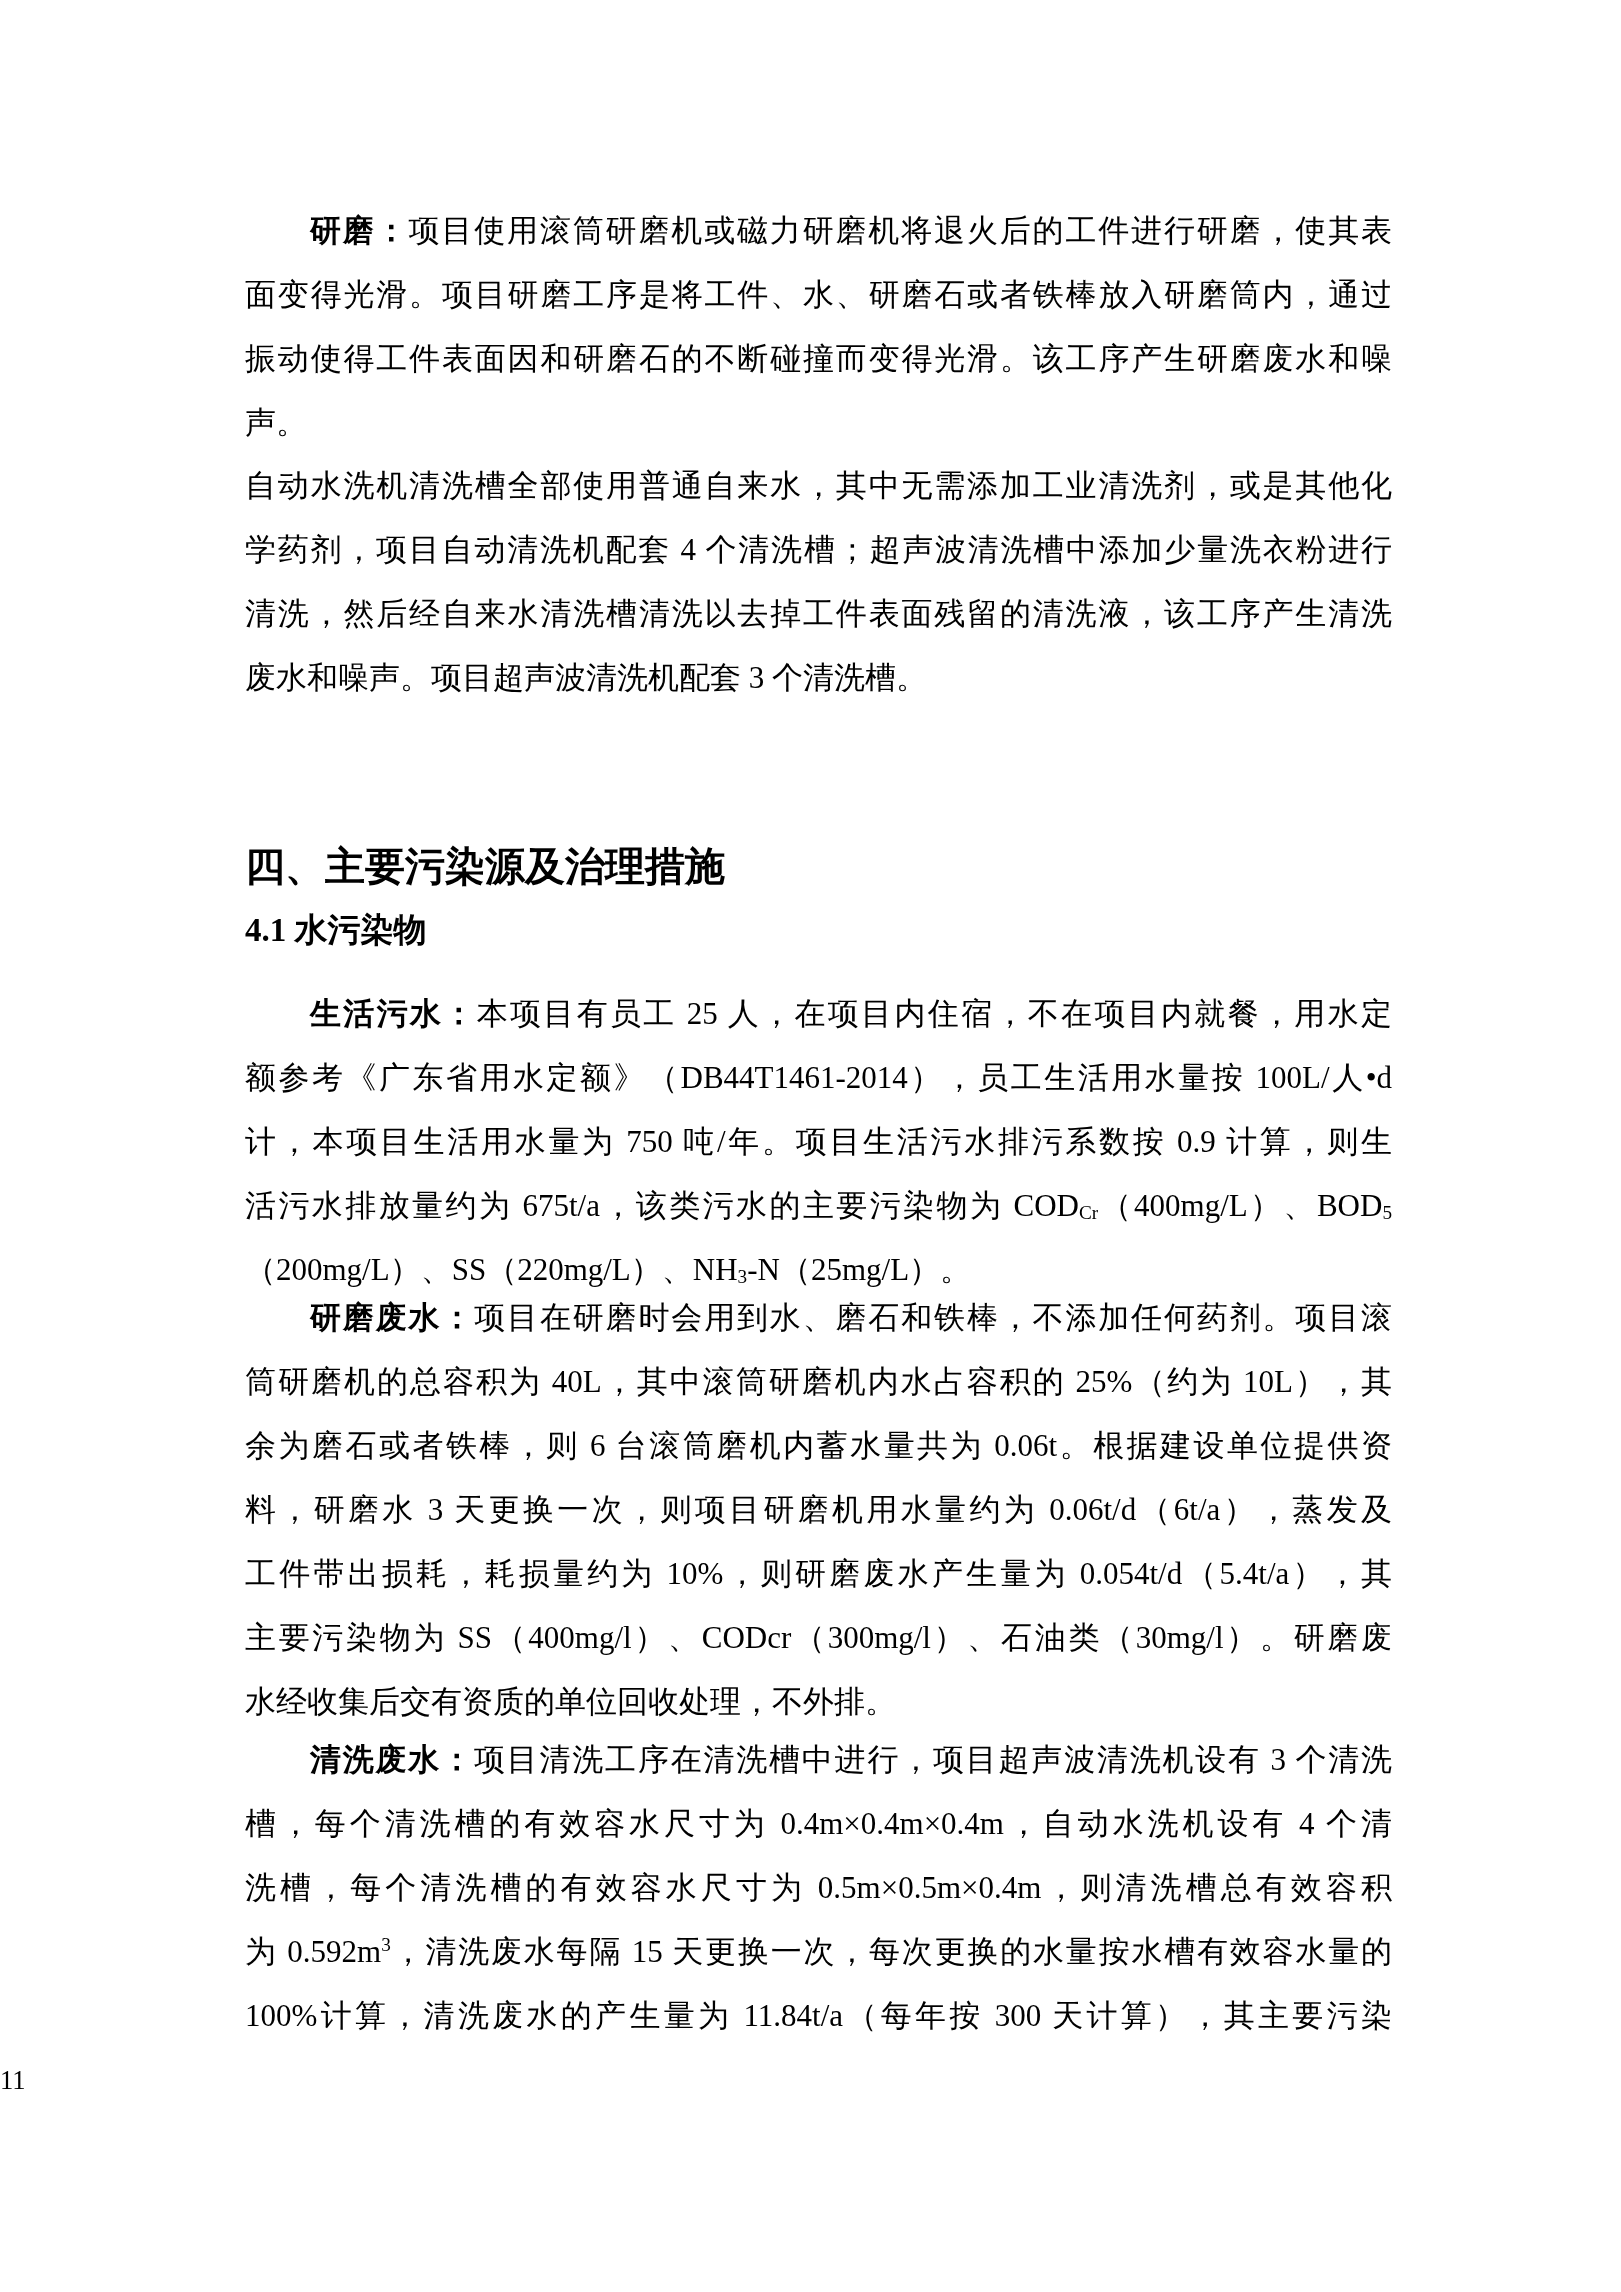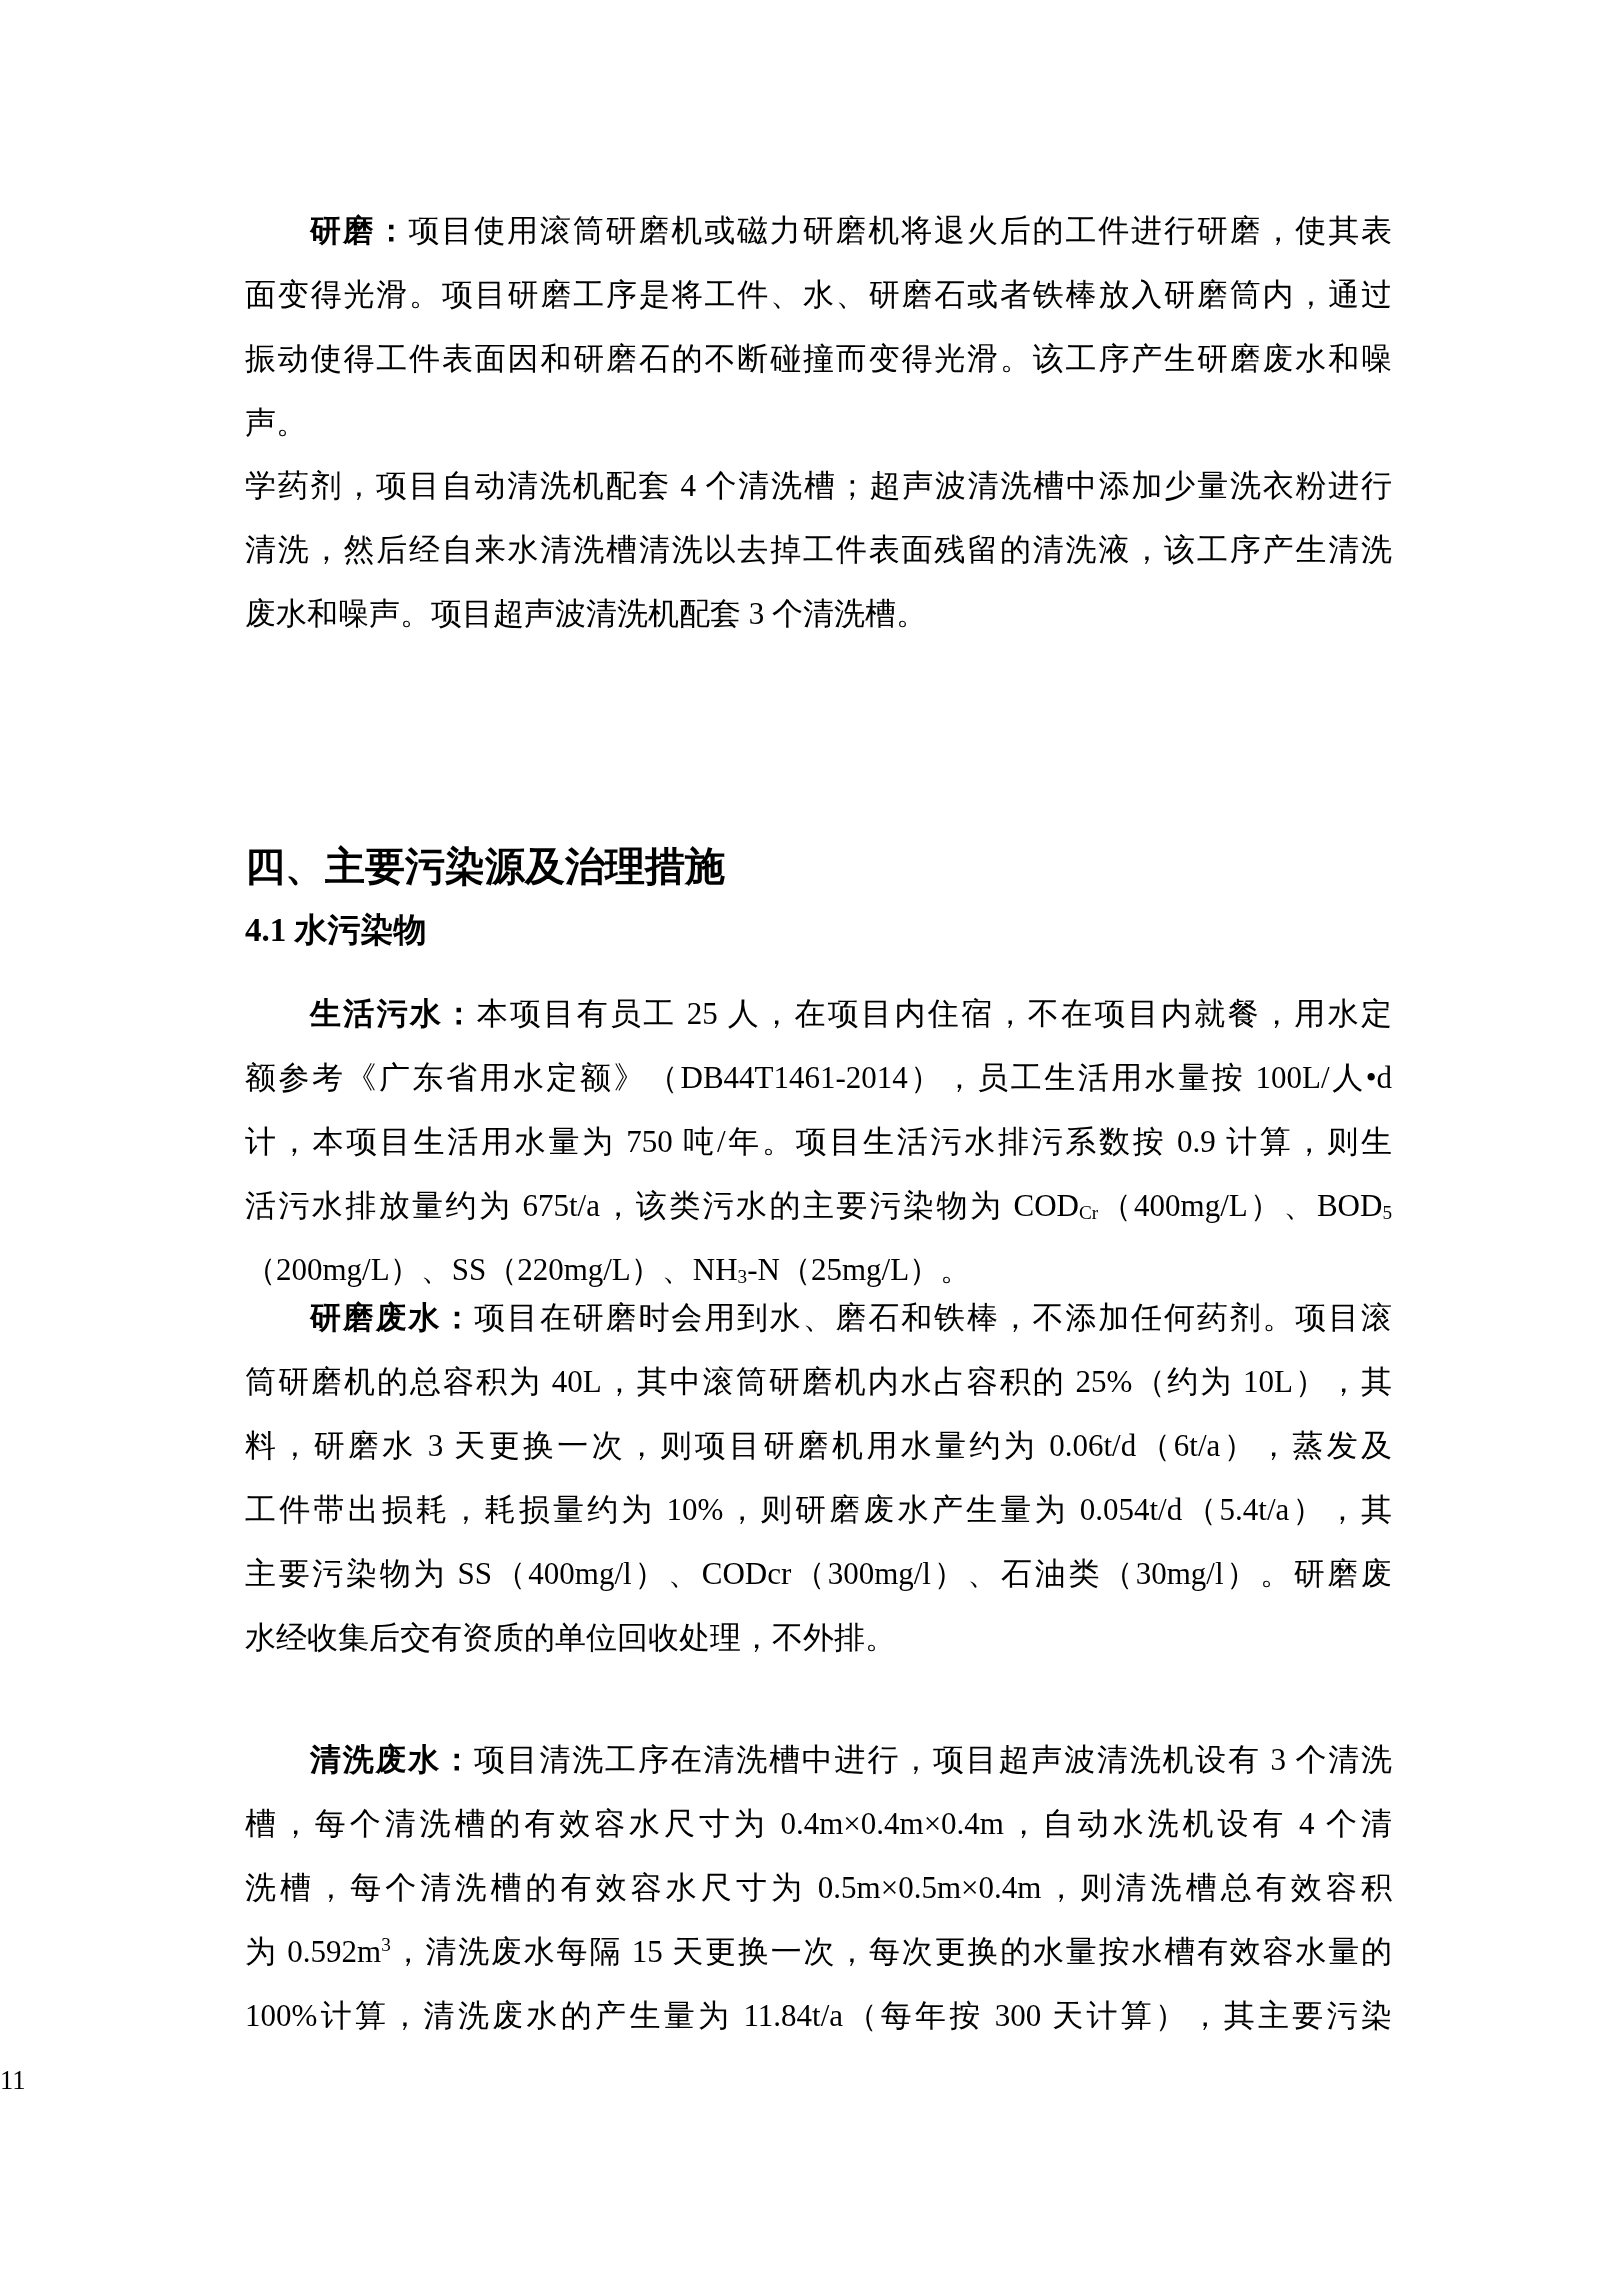--- a/index.html
+++ b/index.html
@@ -67,40 +67,42 @@
 
 <div class="page">
   <div>
       <div class="block body" style="top: 199px;">
         <div class="line just indent"><span class="b">研磨：</span><span>项目使用滚筒研磨机或磁力研磨机将退火后的工件进行研磨，使其表</span></div>
         <div class="line just"><span>面变得光滑。项目研磨工序是将工件、水、研磨石或者铁棒放入研磨筒内，通过</span></div>
         <div class="line just"><span>振动使得工件表面因和研磨石的不断碰撞而变得光滑。该工序产生研磨废水和噪</span></div>
         <div class="line"><span>声。</span></div>
       </div>
       <div class="block body" style="top: 454px;">
+        <div class="line just"><span>自动水洗机清洗槽全部使用普通自来水，其中无需添加工业清洗剂，或是其他化</span></div>
         <div class="line just"><span>学药剂，项目自动清洗机配套 4 个清洗槽；超声波清洗槽中添加少量洗衣粉进行</span></div>
         <div class="line just"><span>清洗，然后经自来水清洗槽清洗以去掉工件表面残留的清洗液，该工序产生清洗</span></div>
         <div class="line"><span>废水和噪声。项目超声波清洗机配套 3 个清洗槽。</span></div>
       </div>
       <div class="block h1" style="top: 833px;">
         <div class="line"><span>四、主要污染源及治理措施</span></div>
       </div>
       <div class="block h2" style="top: 902px;">
         <div class="line"><span>4.1 水污染物</span></div>
       </div>
       <div class="block body" style="top: 982px;">
         <div class="line just indent"><span class="b">生活污水：</span><span>本项目有员工 25 人，在项目内住宿，不在项目内就餐，用水定</span></div>
         <div class="line just"><span>额参考《广东省用水定额》（DB44T1461-2014），员工生活用水量按 100L/人•d</span></div>
         <div class="line just"><span>计，本项目生活用水量为 750 吨/年。项目生活污水排污系数按 0.9 计算，则生</span></div>
         <div class="line just"><span>活污水排放量约为 675t/a，该类污水的主要污染物为 COD</span><sub>Cr</sub><span>（400mg/L）、BOD</span><sub>5</sub></div>
         <div class="line"><span>（200mg/L）、SS（220mg/L）、NH</span><sub>3</sub><span>-N（25mg/L）。</span></div>
       </div>
       <div class="block body" style="top: 1286px;">
         <div class="line just indent"><span class="b">研磨废水：</span><span>项目在研磨时会用到水、磨石和铁棒，不添加任何药剂。项目滚</span></div>
         <div class="line just"><span>筒研磨机的总容积为 40L，其中滚筒研磨机内水占容积的 25%（约为 10L），其</span></div>
+        <div class="line just"><span>余为磨石或者铁棒，则 6 台滚筒磨机内蓄水量共为 0.06t。根据建设单位提供资</span></div>
         <div class="line just"><span>料，研磨水 3 天更换一次，则项目研磨机用水量约为 0.06t/d（6t/a），蒸发及</span></div>
         <div class="line just"><span>工件带出损耗，耗损量约为 10%，则研磨废水产生量为 0.054t/d（5.4t/a），其</span></div>
         <div class="line just"><span>主要污染物为 SS（400mg/l）、CODcr（300mg/l）、石油类（30mg/l）。研磨废</span></div>
         <div class="line"><span>水经收集后交有资质的单位回收处理，不外排。</span></div>
       </div>
       <div class="block body" style="top: 1728px;">
         <div class="line just indent"><span class="b">清洗废水：</span><span>项目清洗工序在清洗槽中进行，项目超声波清洗机设有 3 个清洗</span></div>
         <div class="line just"><span>槽，每个清洗槽的有效容水尺寸为 0.4m×0.4m×0.4m，自动水洗机设有 4 个清</span></div>
         <div class="line just"><span>洗槽，每个清洗槽的有效容水尺寸为 0.5m×0.5m×0.4m，则清洗槽总有效容积</span></div>
         <div class="line just"><span>为 0.592m</span><sup>3</sup><span>，清洗废水每隔 15 天更换一次，每次更换的水量按水槽有效容水量的</span></div>

